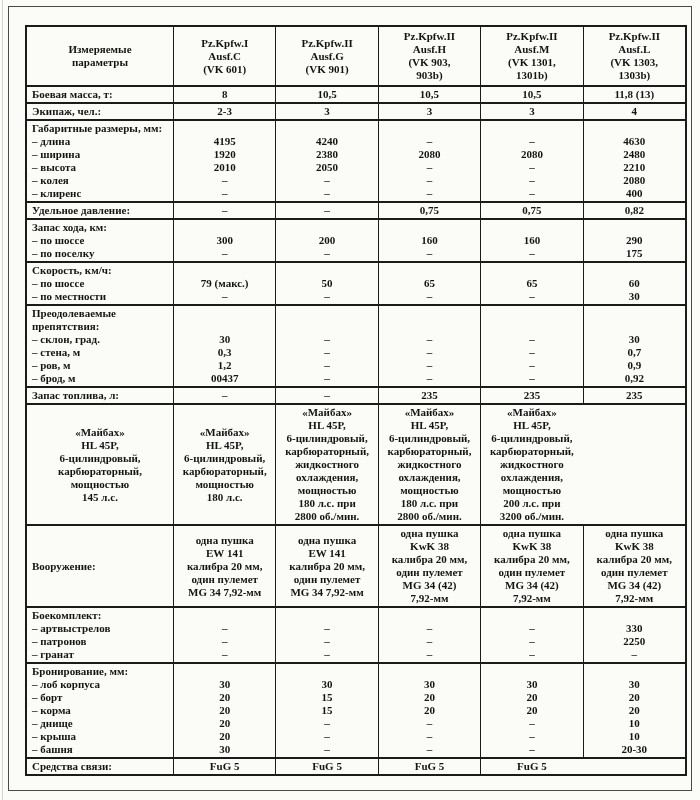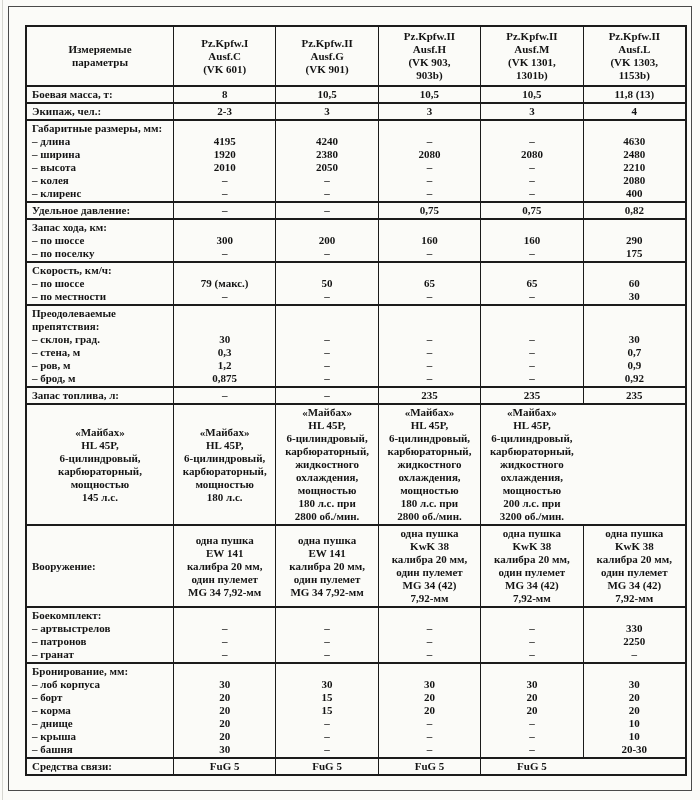--- a/index.html
+++ b/index.html
@@ -125,21 +125,21 @@
           <div class="cell val">
             <div class="line">Pz.Kpfw.II</div>
             <div class="line">Ausf.M</div>
             <div class="line">(VK 1301,</div>
             <div class="line">1301b)</div>
           </div>
           <div class="cell val">
             <div class="line">Pz.Kpfw.II</div>
             <div class="line">Ausf.L</div>
             <div class="line">(VK 1303,</div>
-            <div class="line">1153b)</div>
+            <div class="line">1303b)</div>
           </div>
         </div>
         <div class="sec mid">
           <div class="cell lab">
             <div class="line">Боевая масса, т:</div>
           </div>
           <div class="cell val">
             <div class="line">8</div>
           </div>
           <div class="cell val">
@@ -317,21 +317,21 @@
             <div class="line">– стена, м</div>
             <div class="line">– ров, м</div>
             <div class="line">– брод, м</div>
           </div>
           <div class="cell val">
             <div class="line"></div>
             <div class="line"></div>
             <div class="line">30</div>
             <div class="line">0,3</div>
             <div class="line">1,2</div>
-            <div class="line">0,875</div>
+            <div class="line">00437</div>
           </div>
           <div class="cell val">
             <div class="line"></div>
             <div class="line"></div>
             <div class="line">–</div>
             <div class="line">–</div>
             <div class="line">–</div>
             <div class="line">–</div>
           </div>
           <div class="cell val">

